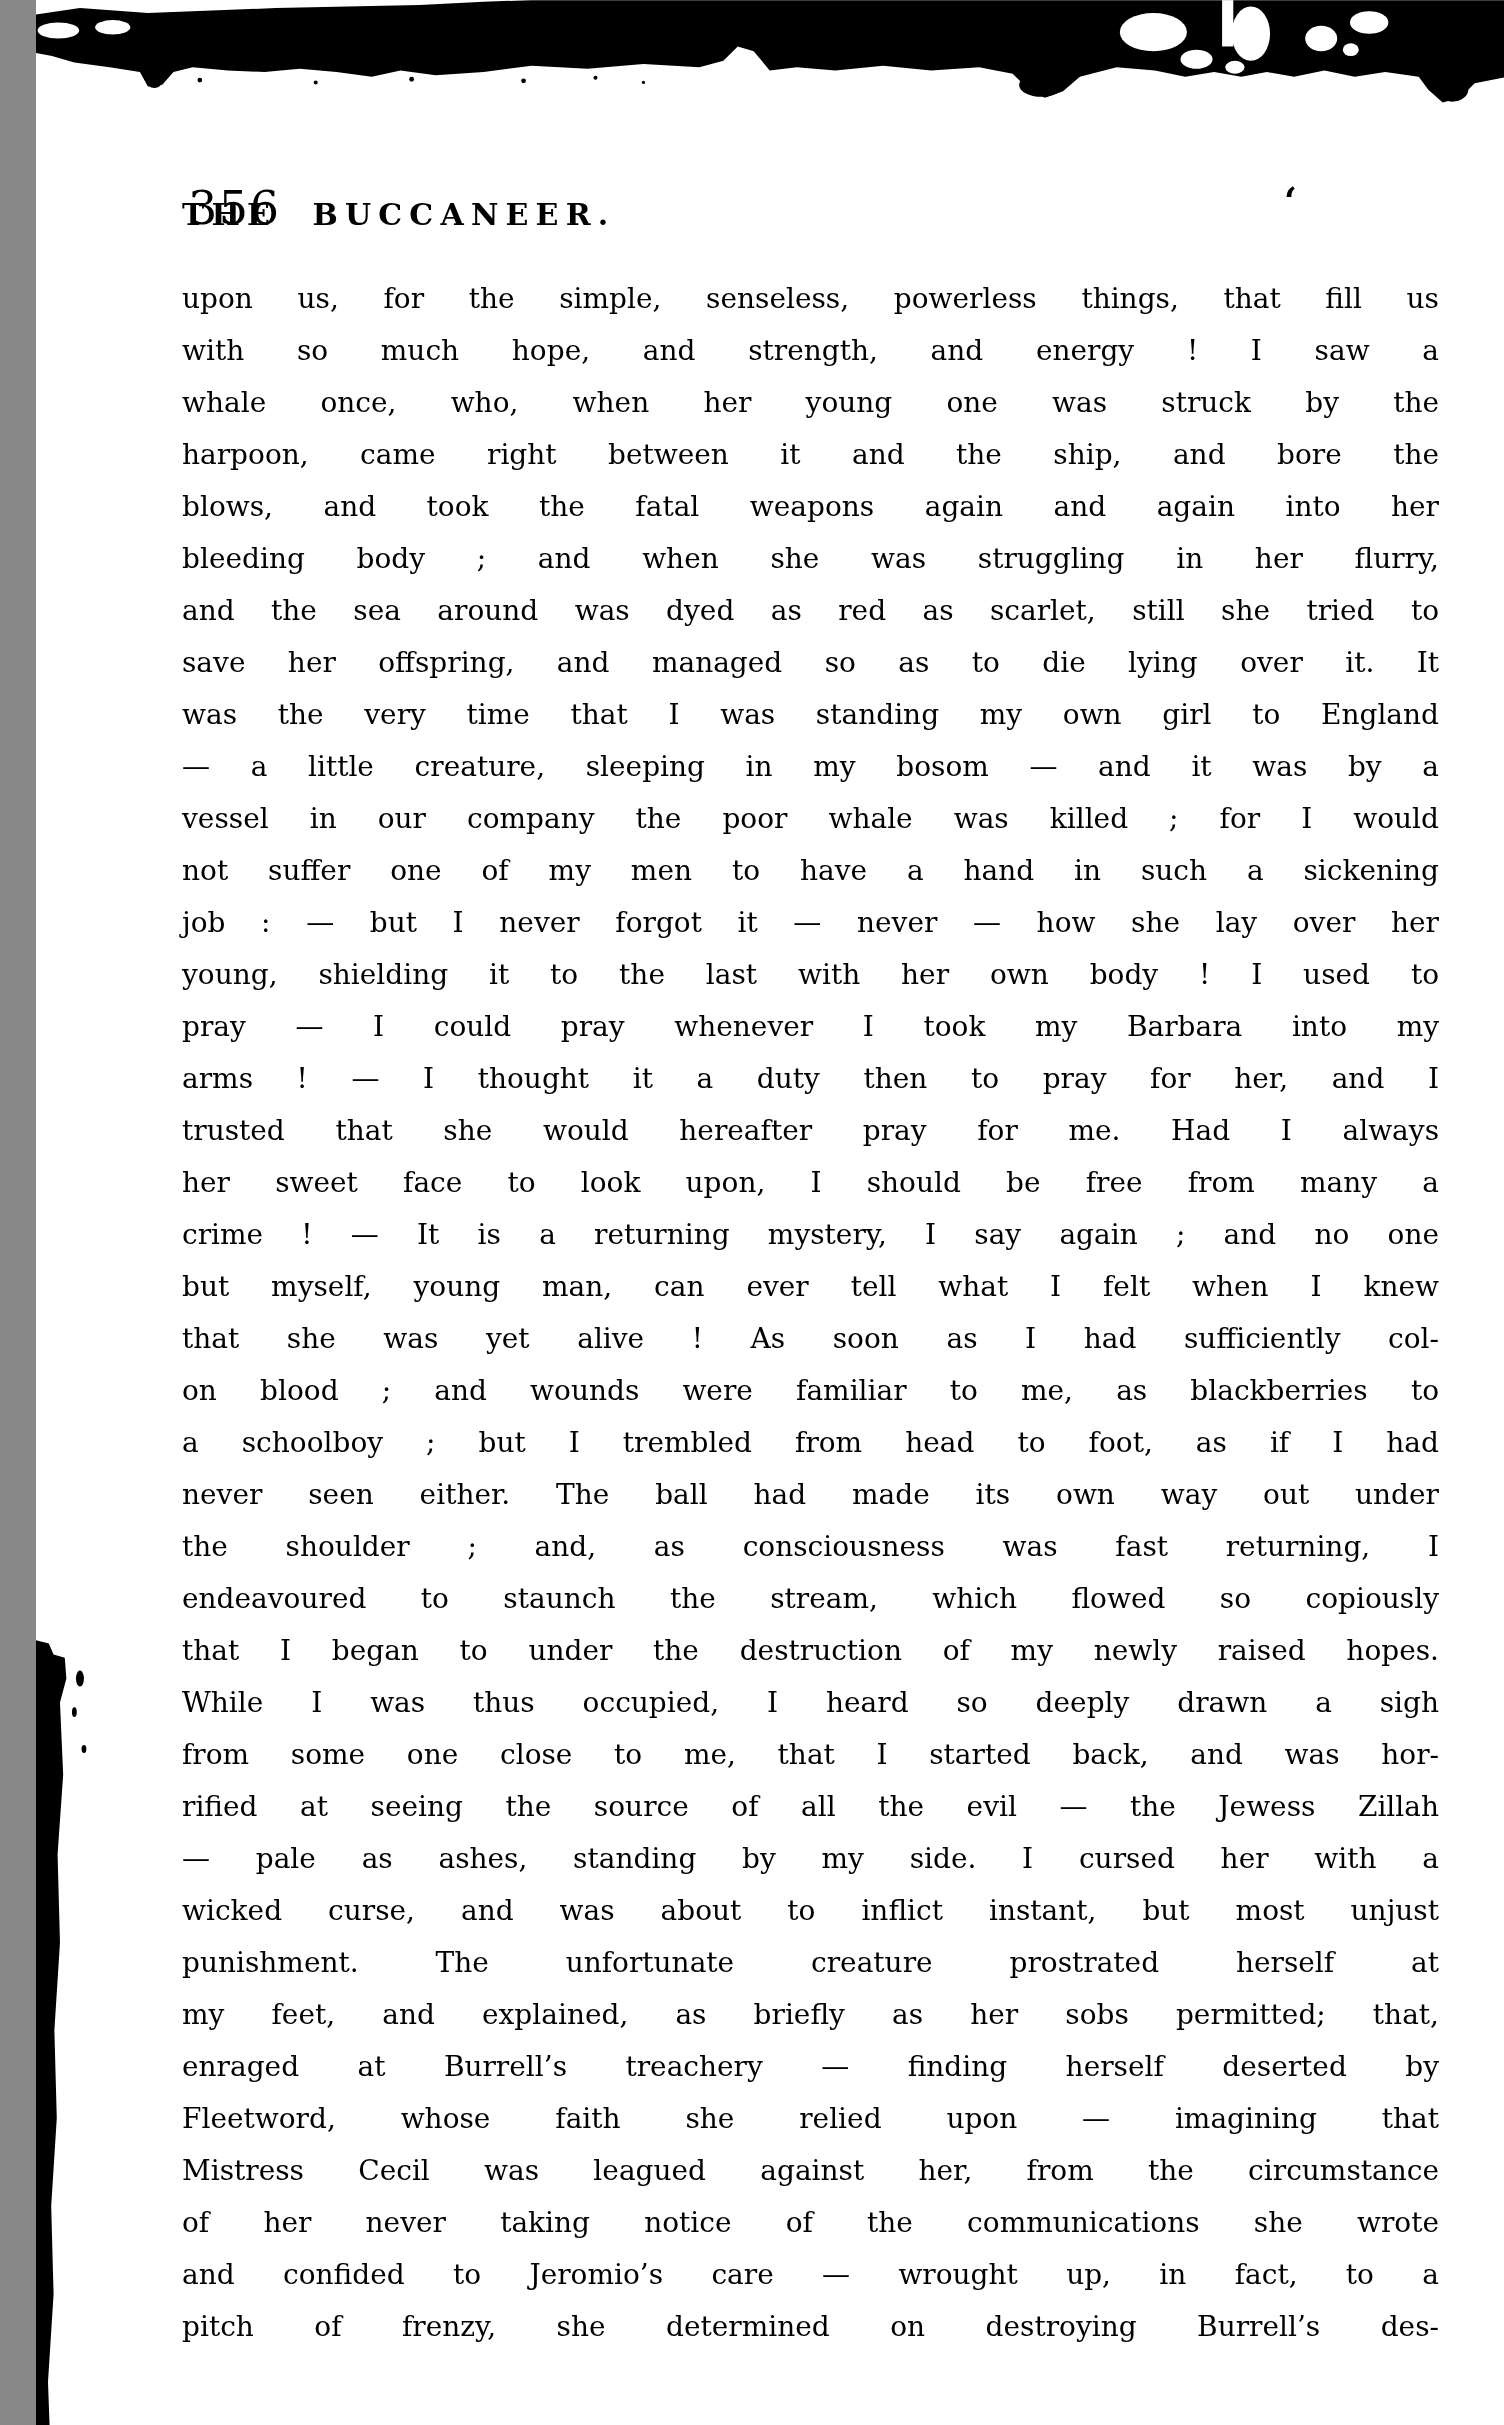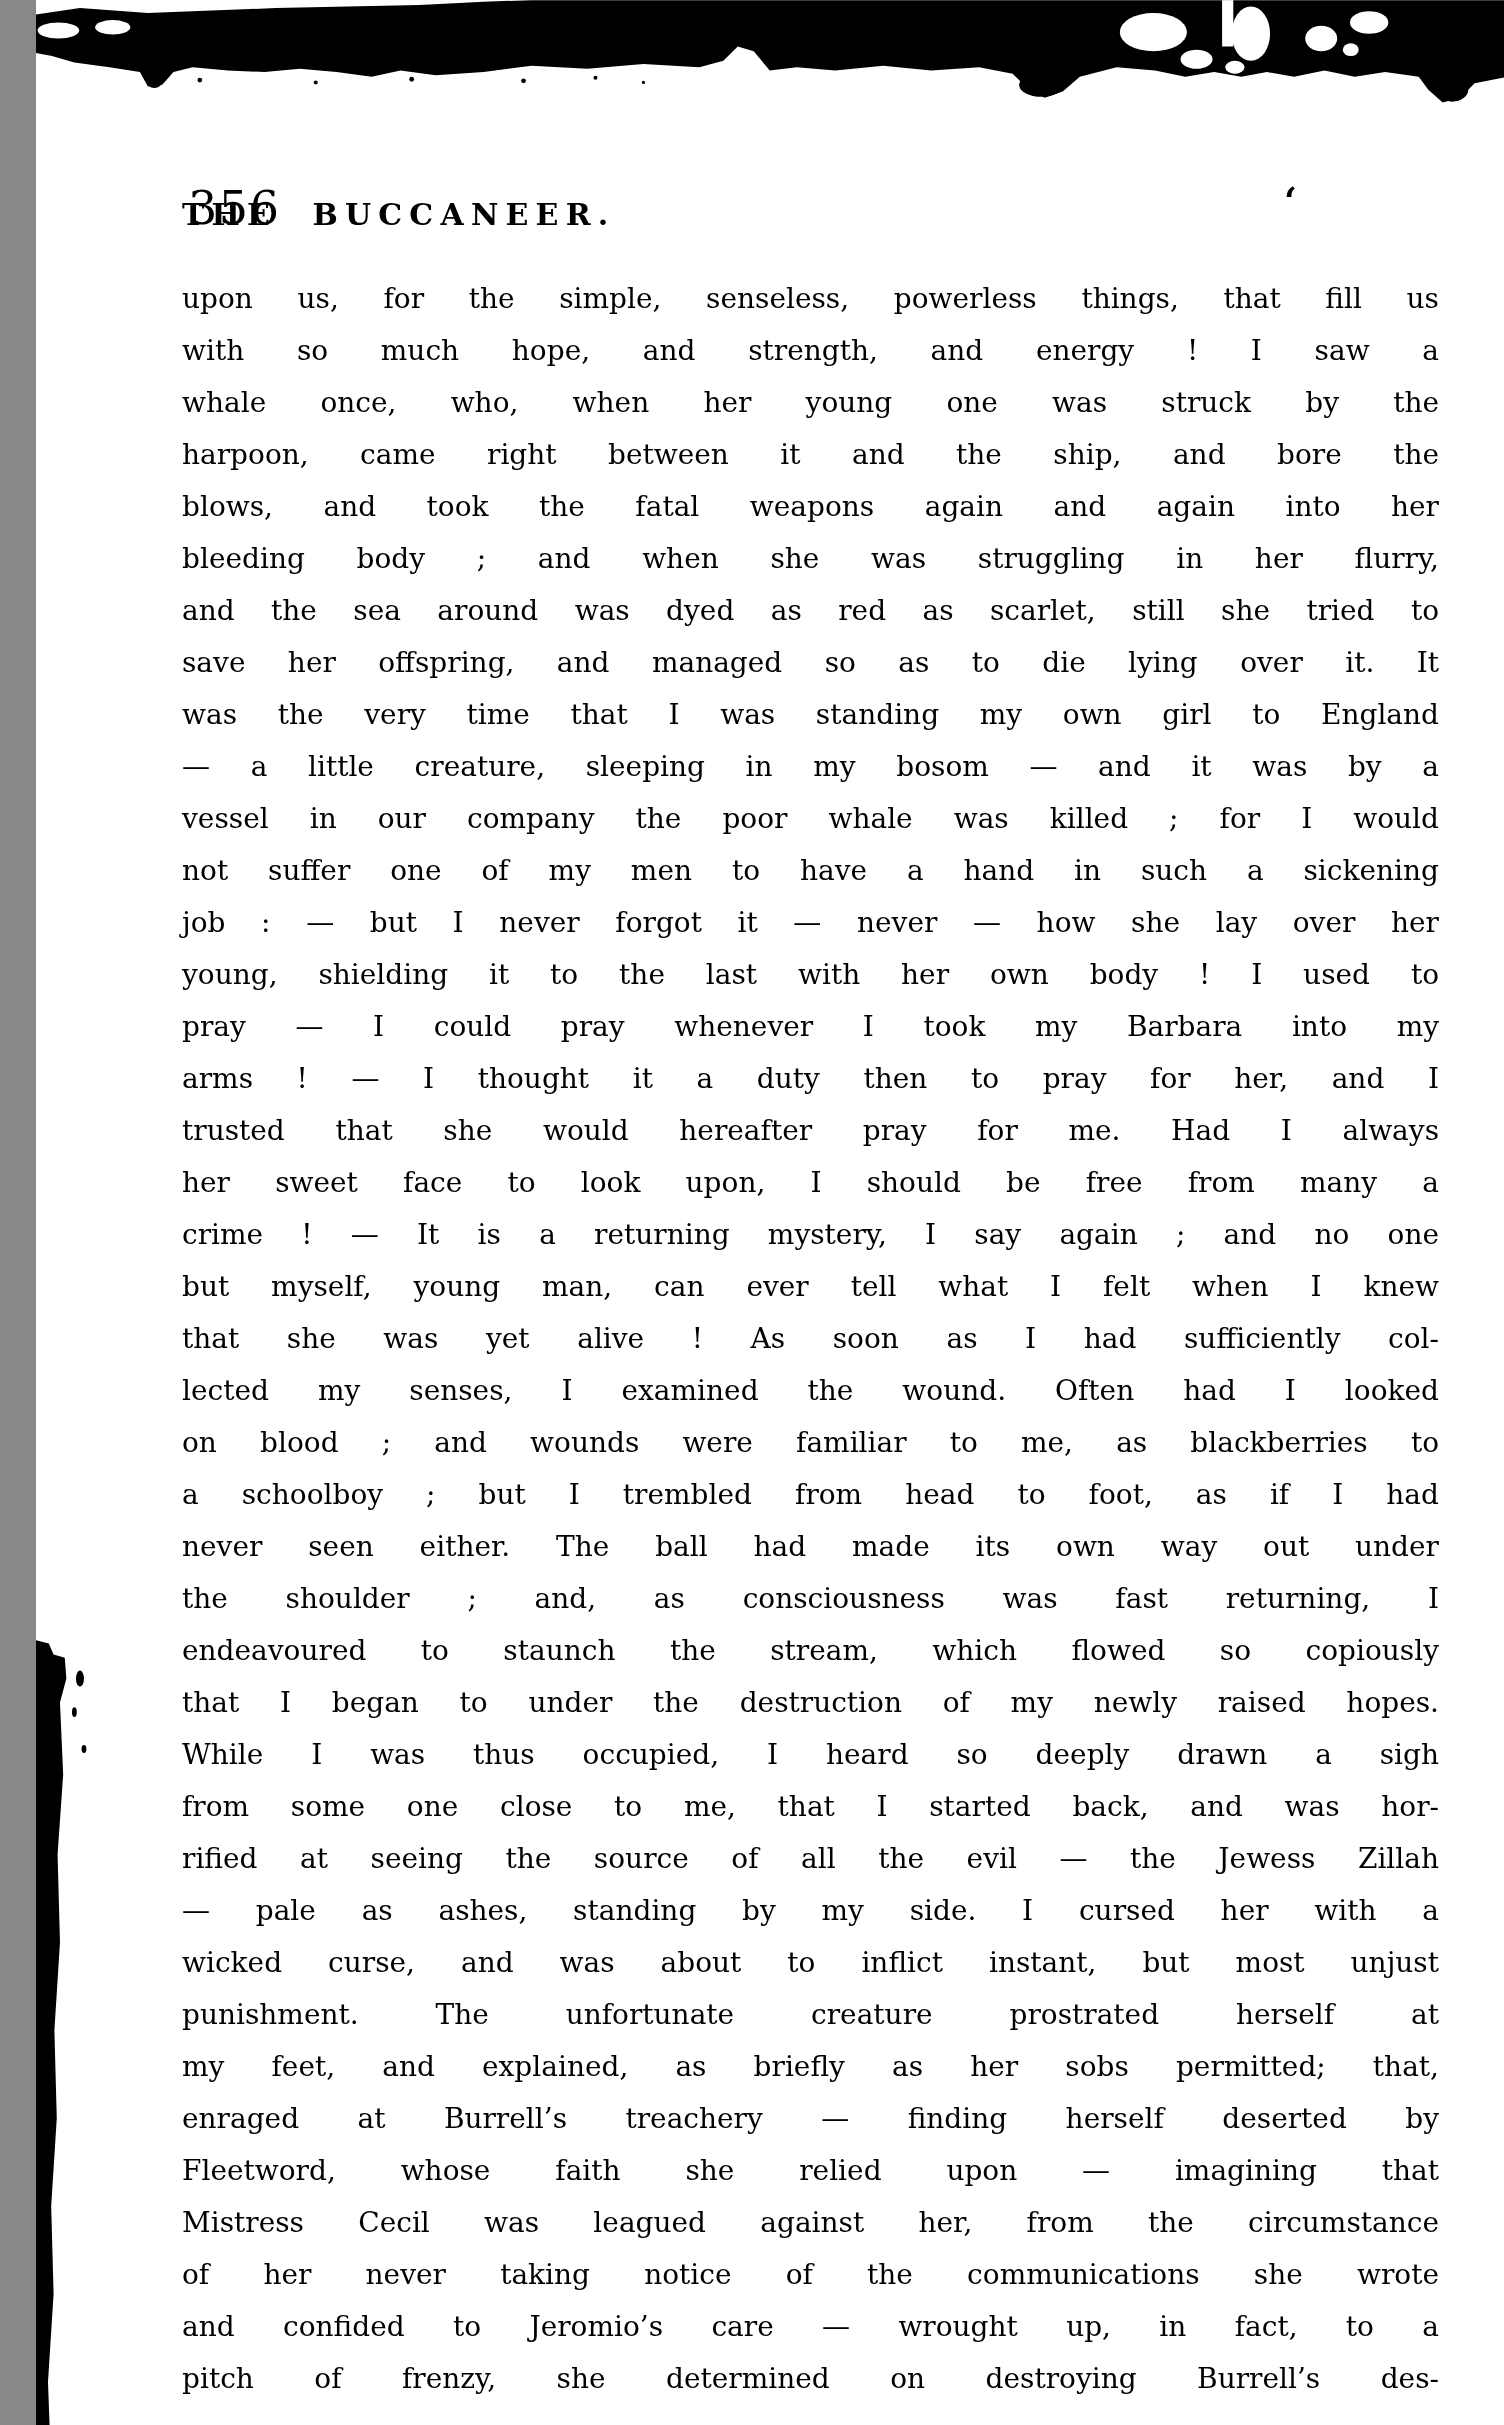--- a/index.html
+++ b/index.html
@@ -107,21 +107,20 @@
       <div class="line">not suffer one of my men to have a hand in such a sickening</div>
       <div class="line">job : — but I never forgot it — never — how she lay over her</div>
       <div class="line">young, shielding it to the last with her own body !  I used to</div>
       <div class="line">pray — I could pray whenever I took my Barbara into my</div>
       <div class="line">arms ! — I thought it a duty then to pray for her, and I</div>
       <div class="line">trusted that she would hereafter pray for me.  Had I always</div>
       <div class="line">her sweet face to look upon, I should be free from many a</div>
       <div class="line">crime ! — It is a returning mystery, I say again ; and no one</div>
       <div class="line">but myself, young man, can ever tell what I felt when I knew</div>
       <div class="line">that she was yet alive !  As soon as I had sufficiently col-</div>
-      <div class="line">lected my senses, I examined the wound.  Often had I looked</div>
       <div class="line">on blood ; and wounds were familiar to me, as blackberries to</div>
       <div class="line">a schoolboy ; but I trembled from head to foot, as if I had</div>
       <div class="line">never seen either.  The ball had made its own way out under</div>
       <div class="line">the shoulder ; and, as consciousness was fast returning, I</div>
       <div class="line">endeavoured to staunch the stream, which flowed so copiously</div>
       <div class="line">that I began to under the destruction of my newly raised hopes.</div>
       <div class="line">While I was thus occupied, I heard so deeply drawn a sigh</div>
       <div class="line">from some one close to me, that I started back, and was hor-</div>
       <div class="line">rified at seeing the source of all the evil — the Jewess Zillah</div>
       <div class="line">— pale as ashes, standing by my side.  I cursed her with a</div>

